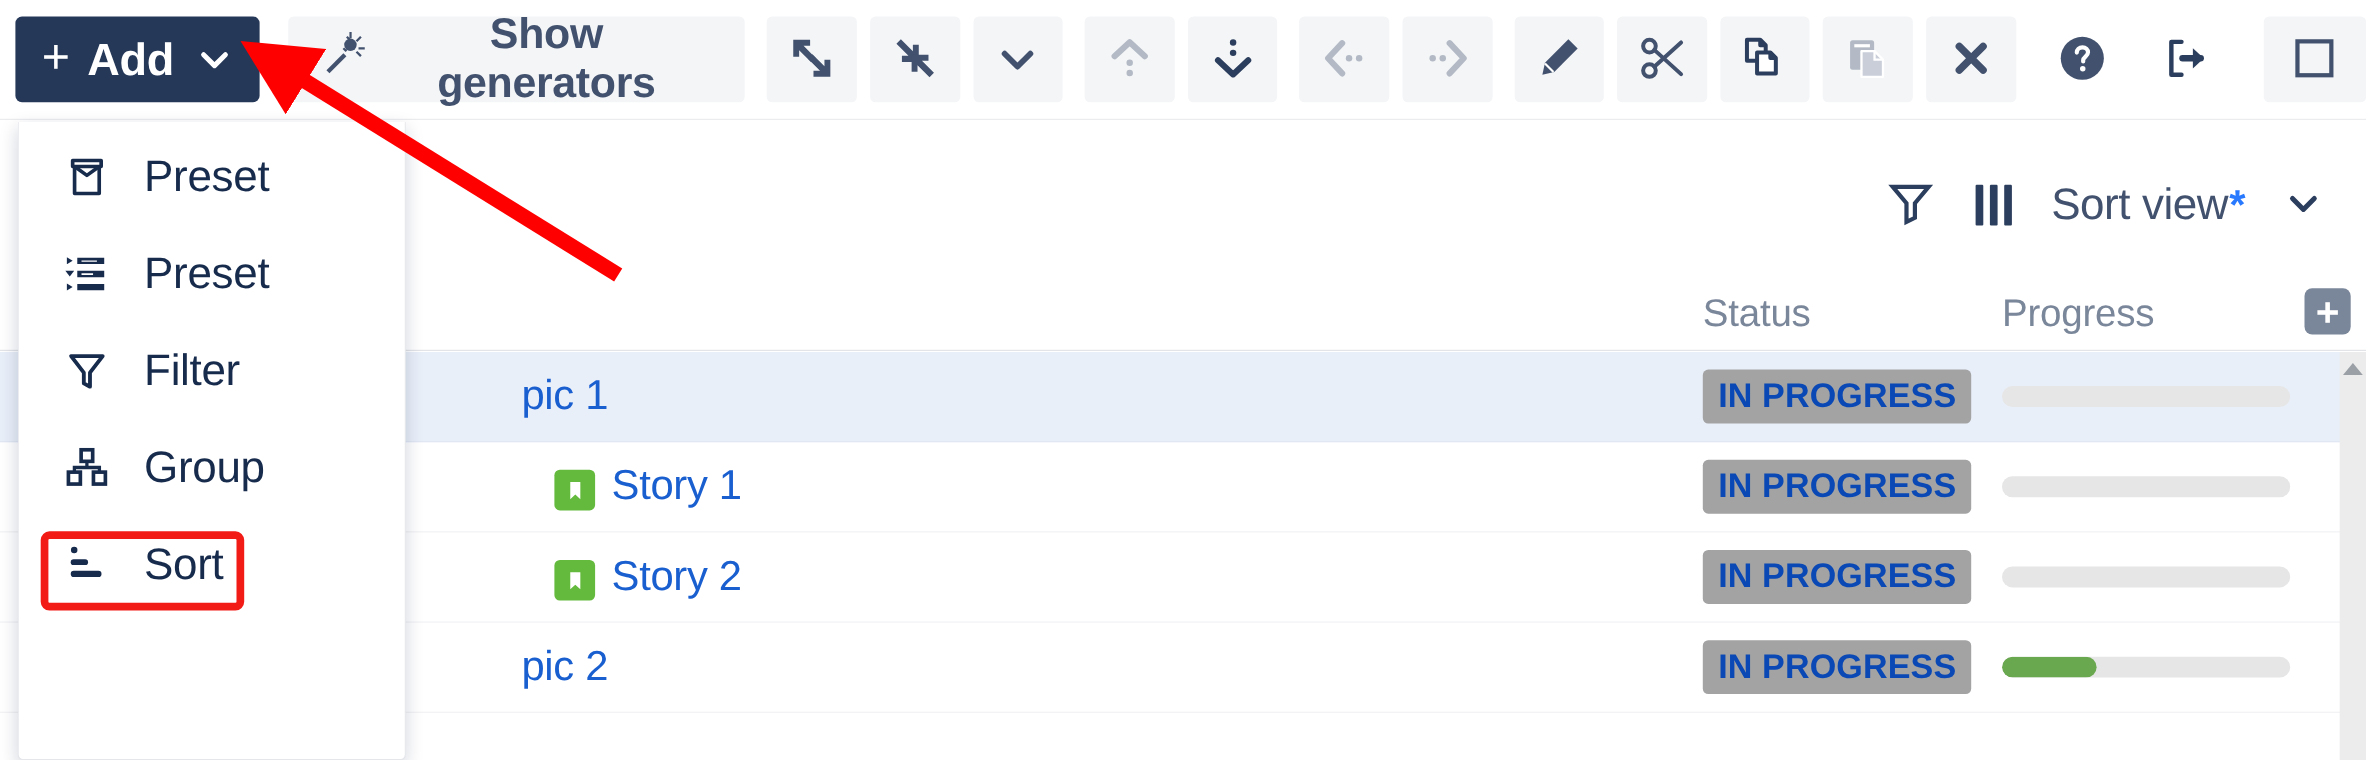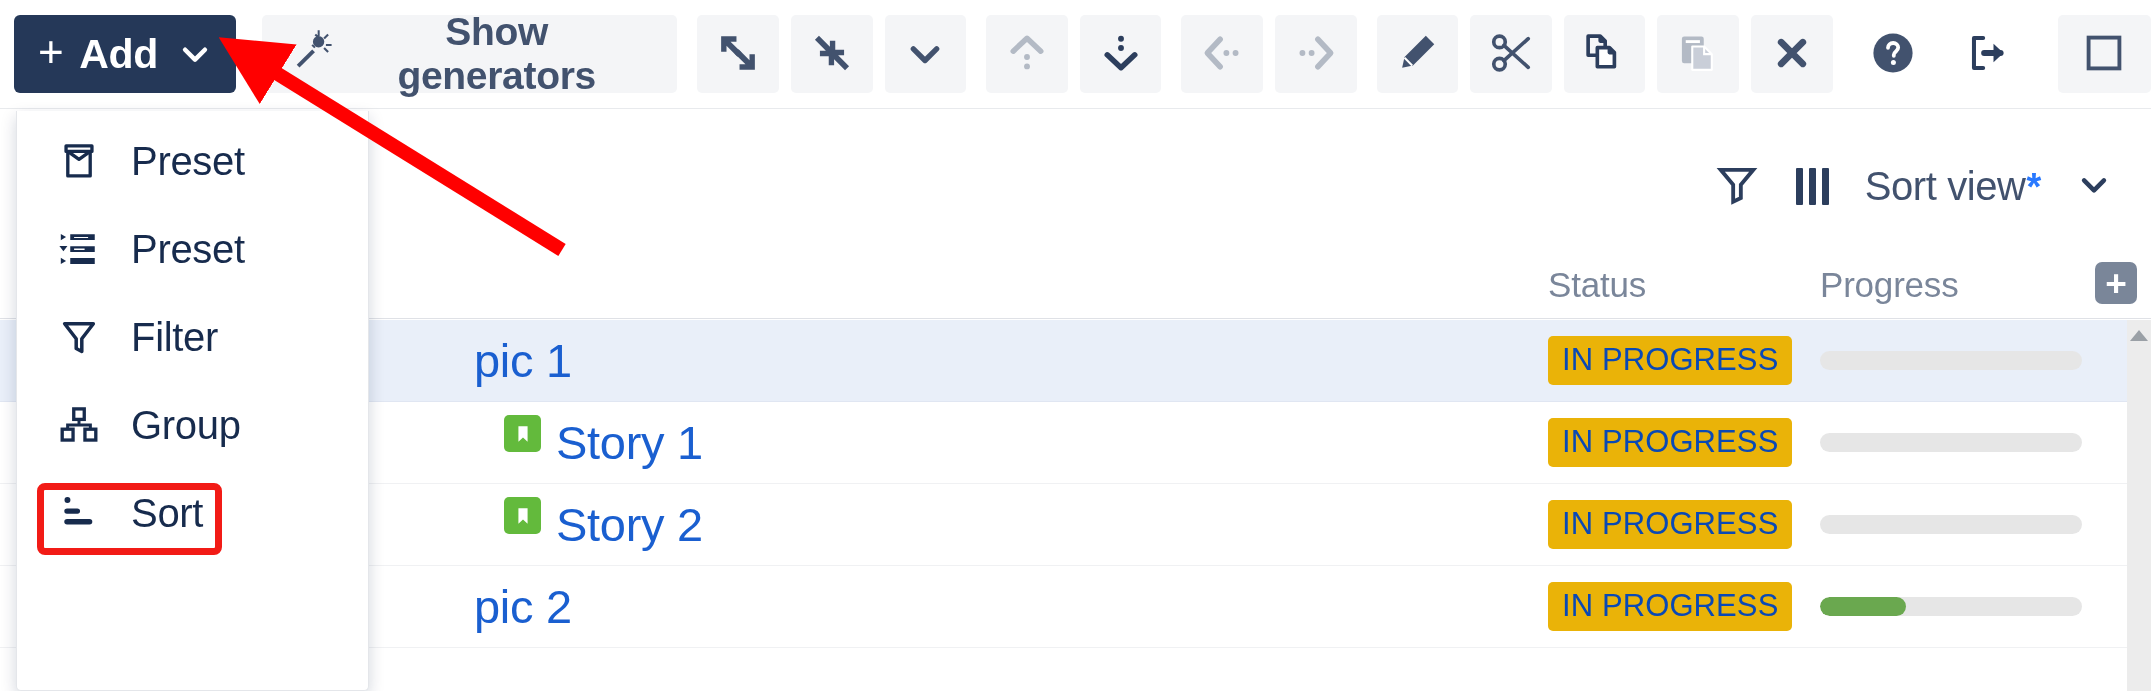--- a/index.html
+++ b/index.html
@@ -89,33 +89,33 @@
   }
 
   .rows { position: absolute; left: 0; top: 211px; width: 2151px; bottom: 0; }
   .row {
     position: relative; height: 82px; width: 2151px;
     border-bottom: 1px solid #f0f1f3;
     display: flex; align-items: center;
   }
   .row.sel { background: #e9eff9; border-bottom-color:#e0e6f2; }
   .row .issue {
-    position: absolute; display:flex; align-items:flex-start; gap: 18px;
-    font-size: 47px; color: #1a5fd0; letter-spacing: -0.3px;
+    position: absolute; display:flex; align-items:flex-end; gap: 18px;
+    font-size: 38px; color: #1a5fd0; letter-spacing: -0.3px;
   }
   .row .issue.epic { left: 474px; }
   .row .issue.story { left: 504px; gap: 15px; }
   .story-icon {
     width: 37px; height: 37px; background: #63ba3c; border-radius: 5px;
     display:flex; align-items:center; justify-content:center; flex:none;
   }
   .badge {
     position:absolute; left: 1548px;
-    background: #eab308; color: #0a49b5;
-    font-size: 31px; font-weight: 400; letter-spacing: 0.1px;
+    background: #a3a3a3; color: #0a49b5;
+    font-size: 31px; font-weight: 700; letter-spacing: 0.1px;
     padding: 8px 14px 10px 14px; border-radius: 5px; line-height:1;
   }
   .prog {
     position:absolute; left: 1820px; width: 262px; height: 19px;
     background: #e6e6e6; border-radius: 10px; overflow: hidden;
   }
   .prog > i { display:block; height:100%; background:#6aa84f; border-radius:10px; }
 
   
   .scrolltrack {

